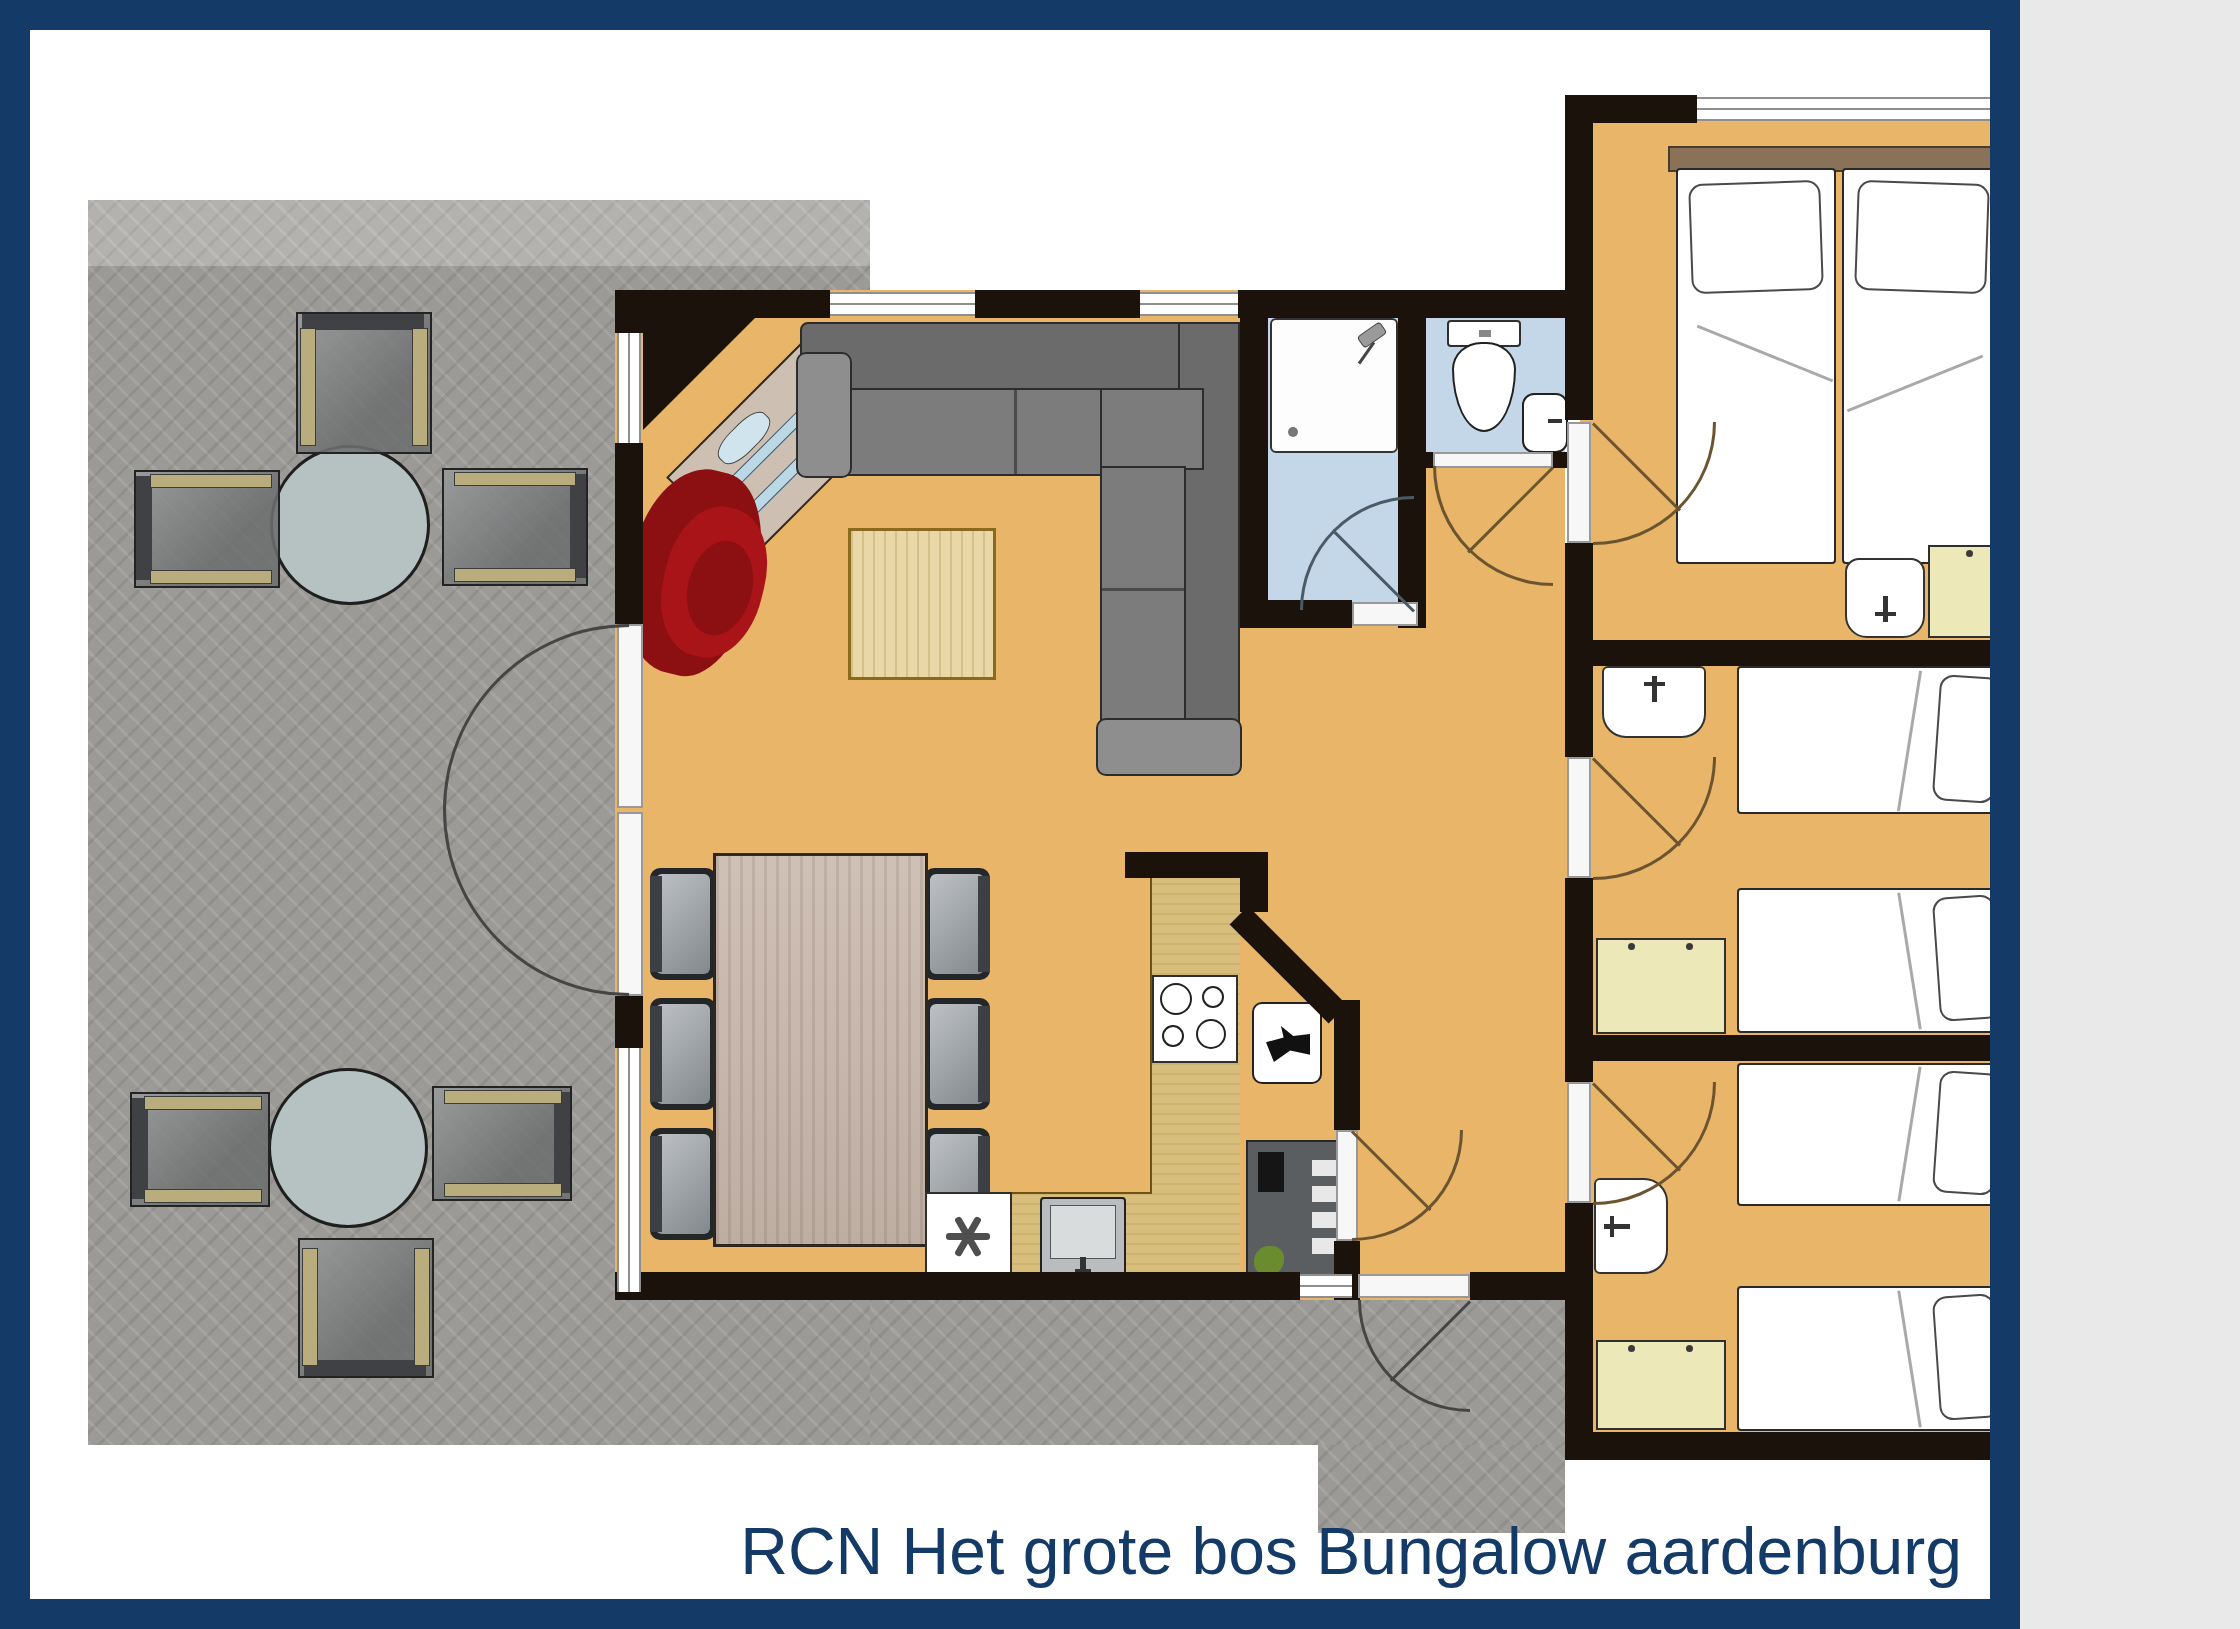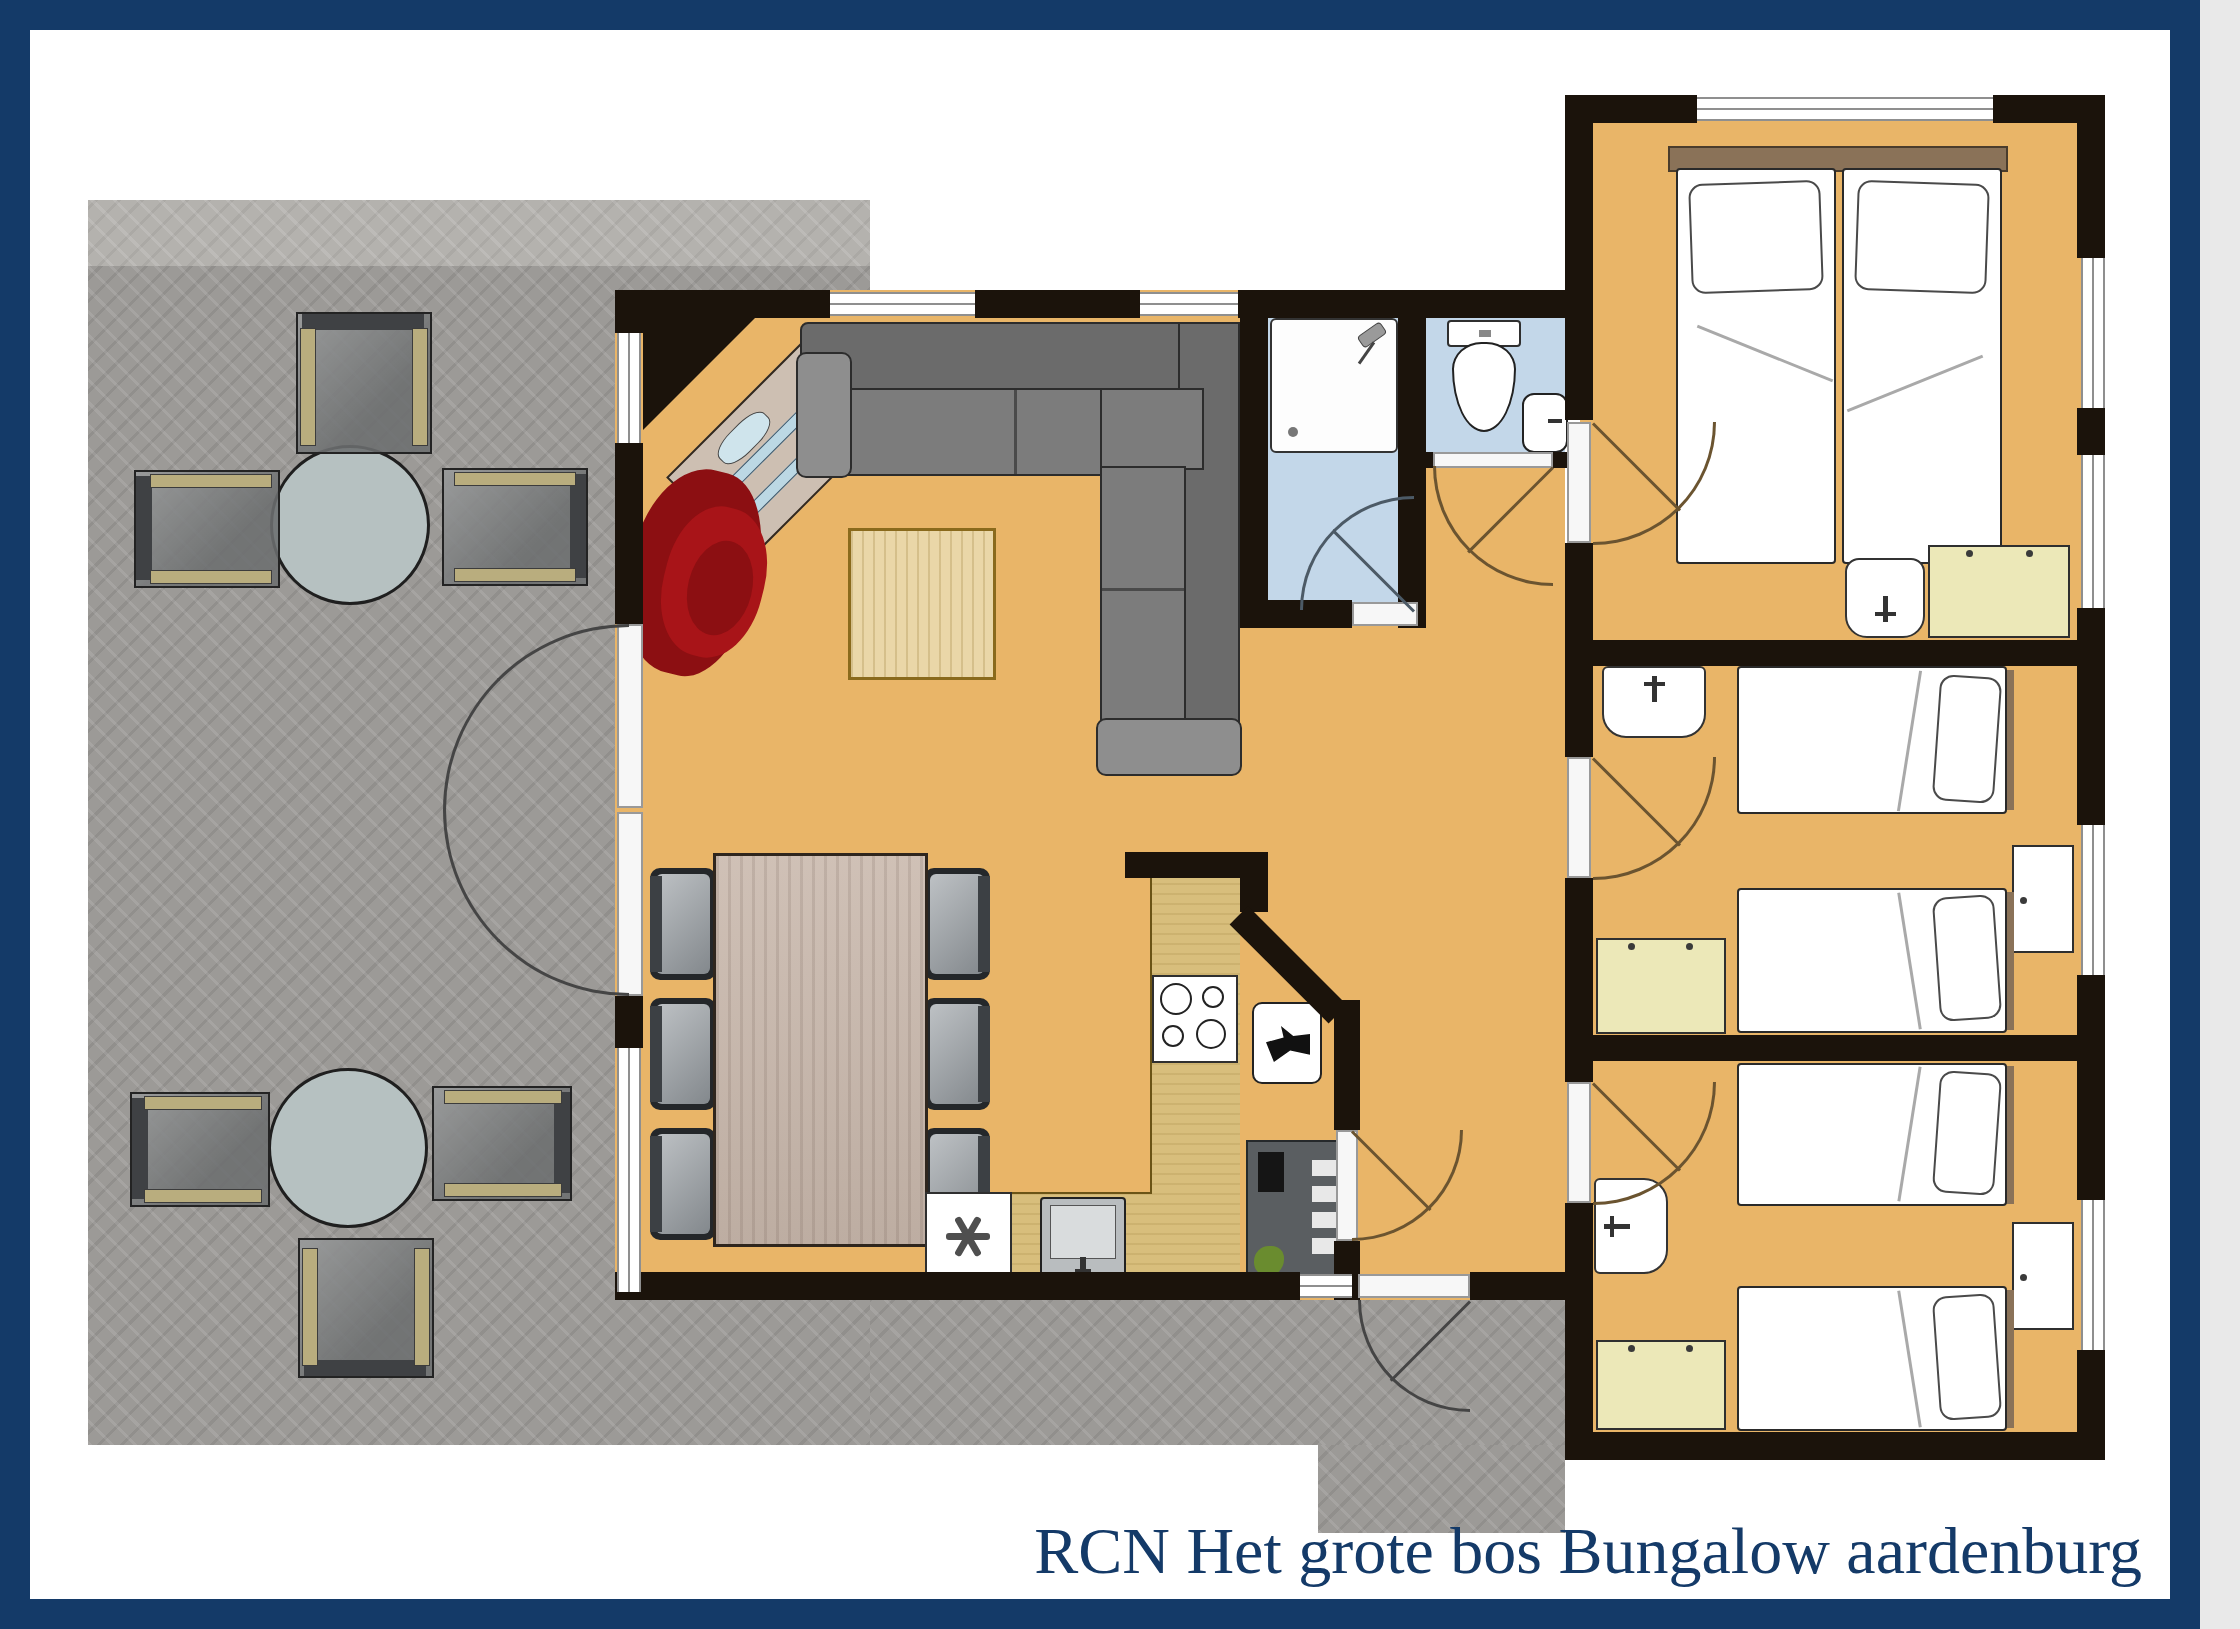--- a/index.html
+++ b/index.html
@@ -2,22 +2,22 @@
 <html style="--navy: #143a68; --wall: #1b130b; --floor: #e9b568; --bath: #c3d7e9; --terrace: #9c9a97; --terraceL: #b4b2ae; --wood: #d8be7c; --cab: #ece8b8; --sofa: #7c7c7c; --red1: #8c0f12; --red2: #a81418; --twood: #c9b8ac; --ctable: #ead7a8; --winf: #8f8f8f; --arc: #6b5430;"><head>
 <meta charset="utf-8">
 <style>
   :root{
     --navy:#143a68; --wall:#1b130b; --floor:#e9b568; --bath:#c3d7e9;
     --terrace:#9c9a97; --terraceL:#b4b2ae; --wood:#d8be7c; --cab:#ece8b8;
     --sofa:#7c7c7c; --sofaB:#6b6b6b; --sofaA:#8e8e8e; --red1:#8c0f12; --red2:#a81418;
     --twood:#c9b8ac; --ctable:#ead7a8; --winf:#8f8f8f; --arc:#6b5430; --white:#ffffff;
   }
   html,body{margin:0;padding:0;background:#e9e9e9;}
-  #canvas{position:relative;width:2200px;height:1629px;background:var(--white);overflow:hidden;
-          font-family:Liberation Serif, serif;}
+  #canvas{position:relative;width:2020px;height:1629px;background:var(--white);overflow:hidden;
+          font-family:Liberation Sans, sans-serif;}
   #canvas *{position:absolute;box-sizing:border-box;}
   .frame{inset:0;border:30px solid var(--navy);z-index:60;pointer-events:none;}
   .terr{background-color:var(--terrace);
     background-image:repeating-linear-gradient(45deg, rgba(255,255,255,.10) 0 3px, transparent 3px 16px),
                      repeating-linear-gradient(-45deg, rgba(0,0,0,.07) 0 3px, transparent 3px 16px);}
   .terrL{background-color:var(--terraceL);
     background-image:repeating-linear-gradient(45deg, rgba(255,255,255,.12) 0 3px, transparent 3px 16px),
                      repeating-linear-gradient(-45deg, rgba(0,0,0,.05) 0 3px, transparent 3px 16px);}
   .wall{background:var(--wall);}
   .floor{background:var(--floor);}

